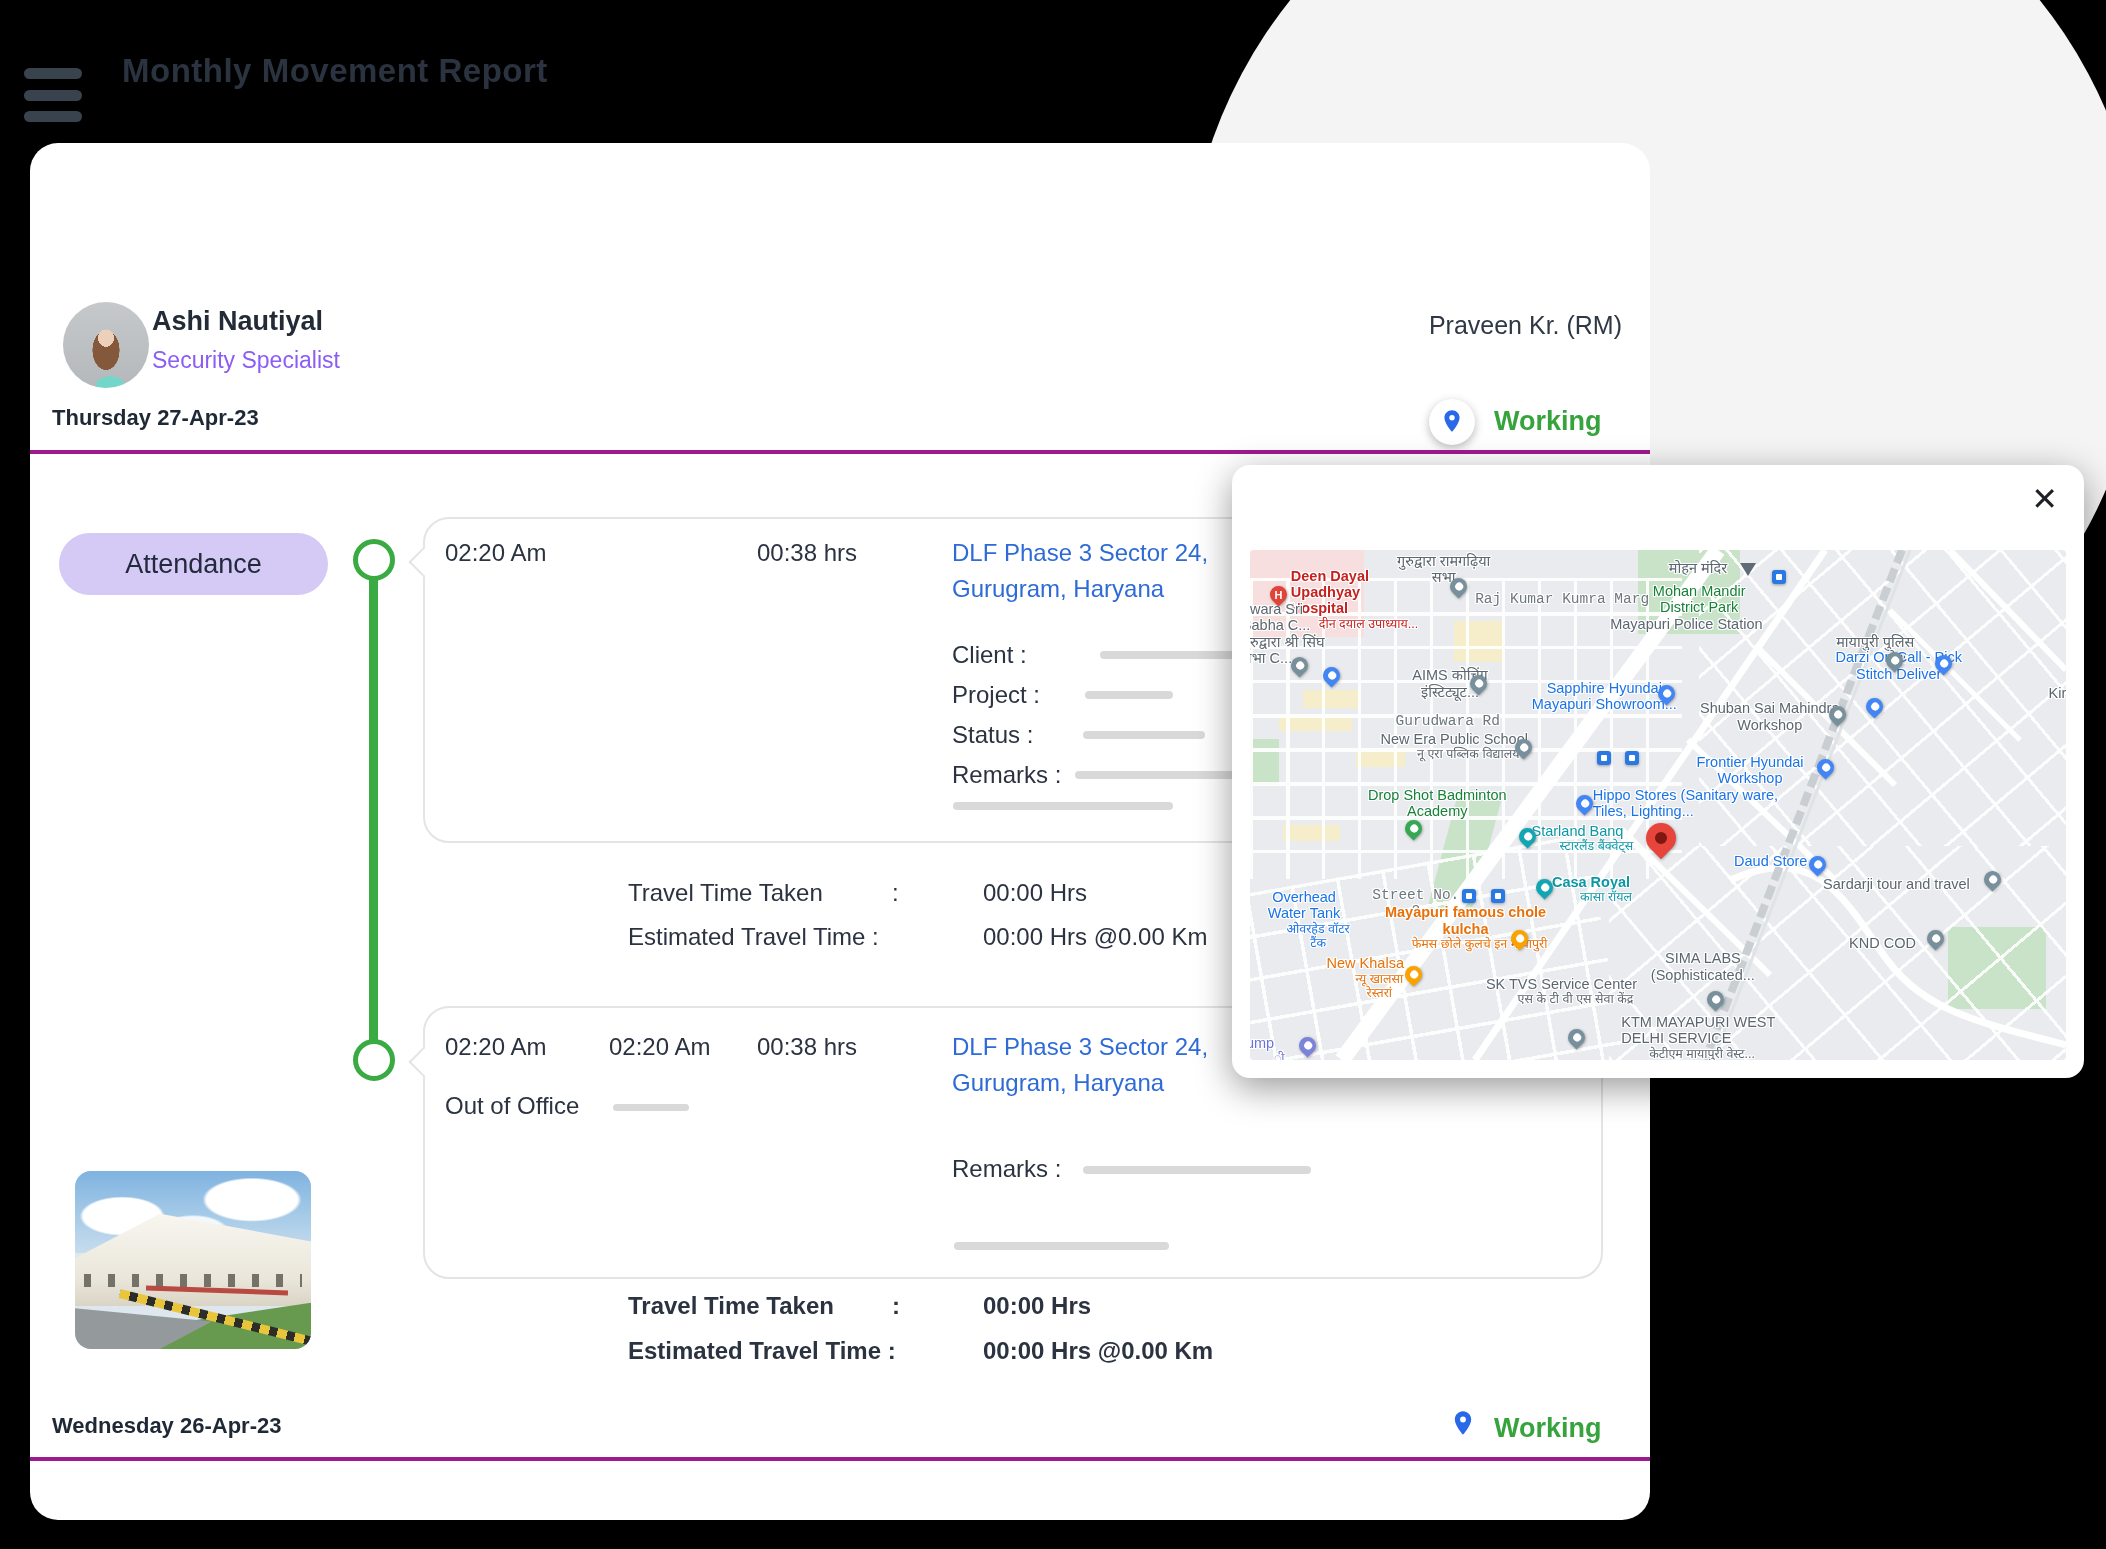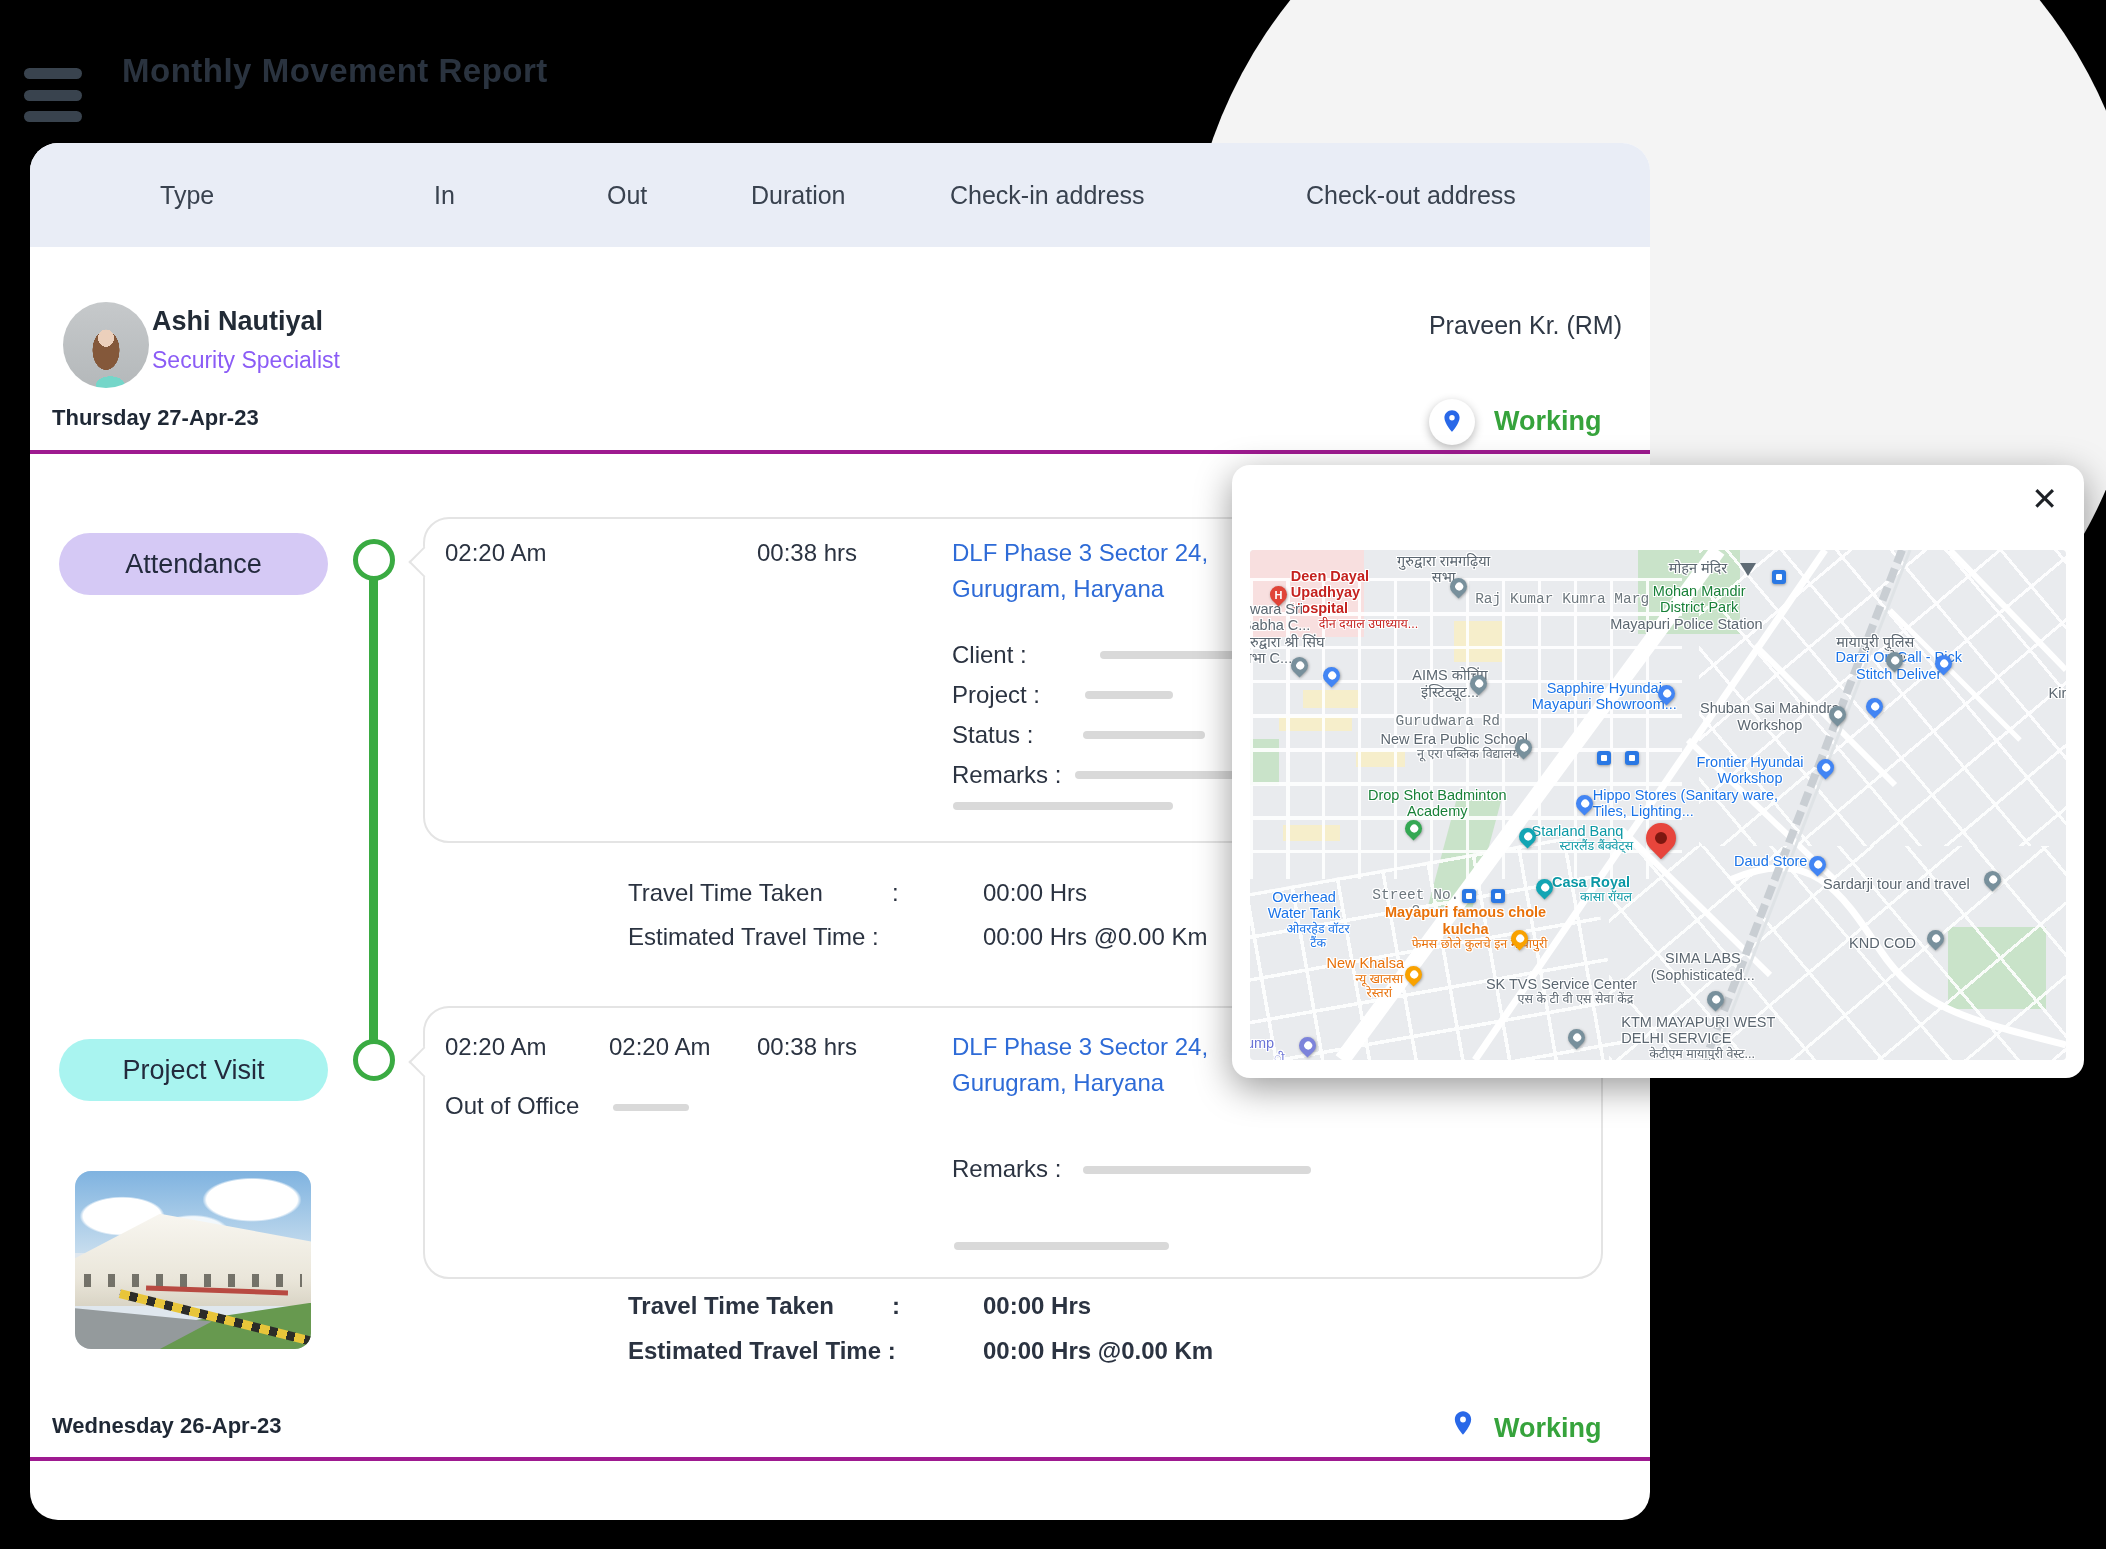--- a/index.html
+++ b/index.html
@@ -131,28 +131,20 @@
 <div class="bg-circle"></div>
 
 <button class="hamburger">
   <span></span>
     <span></span>
     <span></span>
 </button>
 <h1 class="page-title">Monthly Movement Report</h1>
 
 <section class="main-card">
-  <header class="table-header">
-    <span class="col-type">Type</span>
-    <span class="col-in">In</span>
-    <span class="col-out">Out</span>
-    <span class="col-duration">Duration</span>
-    <span class="col-cin">Check-in address</span>
-    <span class="col-cout">Check-out address</span>
-  </header>
 
   <div class="avatar"></div>
   <div class="emp-name">Ashi Nautiyal</div>
   <div class="emp-role">Security Specialist</div>
   <div class="manager">Praveen Kr. (RM)</div>
 
   <div class="day-date" style="top:262px;">Thursday 27-Apr-23</div>
   <button class="pin-chip" style="top:256px;">
     <span>
       <svg width="26" height="26" viewBox="0 0 24 24">
@@ -183,21 +175,20 @@
     <div class="bar" style="left:650px; top:252px; width:365px;"></div>
     <div class="bar" style="left:528px; top:283px; width:220px;"></div>
   </div>
 
   <span class="travel-label" style="top:736px;">Travel Time Taken</span>
   <span class="travel-colon" style="top:736px;">:</span>
   <span class="travel-value" style="top:736px;">00:00 Hrs</span>
   <span class="travel-label" style="top:780px;">Estimated Travel Time :</span>
   <span class="travel-value" style="top:780px;">00:00 Hrs @0.00 Km</span>
 
-  <div class="pill pill-project">Project Visit</div>
 
   <div class="entry-card" style="top:863px; height:273px;">
     <div class="notch" style="top:43px;"></div>
     <span class="t24" style="left:20px; top:25px;">02:20 Am</span>
     <span class="t24" style="left:184px; top:25px;">02:20 Am</span>
     <span class="t24" style="left:332px; top:25px;">00:38 hrs</span>
     <a class="addr" style="top:21px;">DLF Phase 3 Sector 24, Gurugram, Haryana</a>
     <span class="t24" style="left:20px; top:84px;">Out of Office</span>
     <div class="bar" style="left:188px; top:96px; width:76px; height:7px;"></div>
     <span class="t24" style="left:527px; top:147px;">Remarks :</span>

